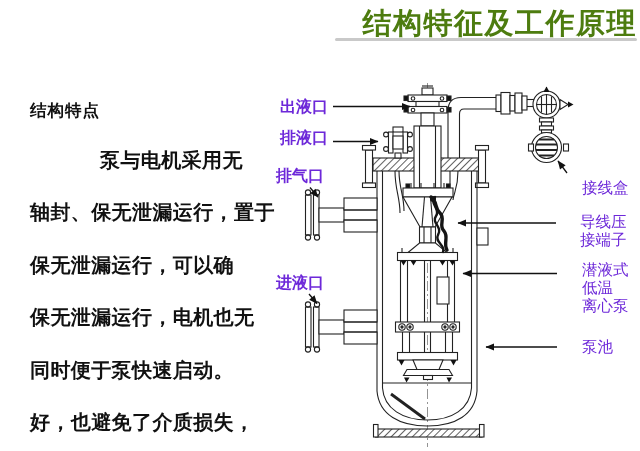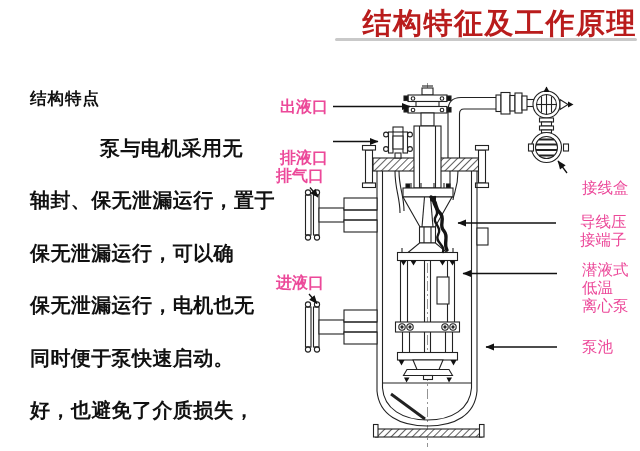--- a/index.html
+++ b/index.html
@@ -3,31 +3,31 @@
 <meta charset="utf-8">
 <style>
   html,body{margin:0;padding:0;}
   body{
     width:640px;height:451px;position:relative;background:#ffffff;
     font-family:"Liberation Sans", sans-serif;color:#111;overflow:hidden;
     -webkit-font-smoothing:antialiased;
   }
   .page-title{
     position:absolute;top:4px;right:3px;font-size:29px;font-weight:700;
-    letter-spacing:1.5px;white-space:nowrap;color:#b91c1c;
+    letter-spacing:1.5px;white-space:nowrap;color:#4d7c0f;
   }
   .title-rule{
     position:absolute;top:38px;left:335px;width:302px;height:3px;
     background:#c9c9c9;border-radius:2px;
   }
   .left-text{position:absolute;left:30px;top:84px;width:236px;}
-  .left-heading{font-size:16.5px;font-weight:600;line-height:28px;letter-spacing:1px;}
+  .left-heading{font-size:16.5px;font-weight:600;line-height:28px;letter-spacing:1px;margin-top:12px;}
   .para-line{font-size:20px;font-weight:600;line-height:32.4px;white-space:nowrap;letter-spacing:0.4px;margin-top:20px;}
   .para-line.indent{padding-left:70px;}
-  .lbl{position:absolute;font-size:16px;font-weight:600;white-space:nowrap;color:#ec4899;}
+  .lbl{position:absolute;font-size:16px;font-weight:600;white-space:nowrap;color:#6d28d9;}
   .lbl-r{font-weight:500;font-size:15.5px;line-height:18px;margin-left:21px;}
   svg.diagram{position:absolute;left:0;top:0;}
 </style>
 </head>
 <body>
 
 <div class="page-title">结构特征及工作原理</div>
 <div class="title-rule"></div>
 
 <div class="left-text">
@@ -247,21 +247,21 @@
     <line x1="310" y1="187.5" x2="318" y2="197" marker-end="url(#arw)"></line>
     <line x1="309" y1="294" x2="317" y2="303.5" marker-end="url(#arw)"></line>
     <line x1="567" y1="173" x2="558" y2="161" marker-end="url(#arw)"></line>
     <line x1="556" y1="223" x2="458" y2="223" marker-end="url(#arw)"></line>
     <line x1="557" y1="273.5" x2="463" y2="273.5" marker-end="url(#arw)"></line>
     <line x1="557" y1="347" x2="486" y2="347" marker-end="url(#arw)"></line>
   </g>
 </svg>
 
 <div class="lbl" style="left:280px;top:97px">出液口</div>
-<div class="lbl" style="left:280px;top:148px">排液口</div>
+<div class="lbl" style="left:280px;top:128px">排液口</div>
 <div class="lbl" style="left:276px;top:166px">排气口</div>
 <div class="lbl" style="left:276px;top:273px">进液口</div>
 
 <div class="lbl lbl-r" style="left:561px;top:179px">接线盒</div>
 <div class="lbl lbl-r" style="left:559px;top:213px">
   <div>导线压</div>
   <div>接端子</div>
 </div>
 <div class="lbl lbl-r" style="left:561px;top:261px">
   <div>潜液式</div>

